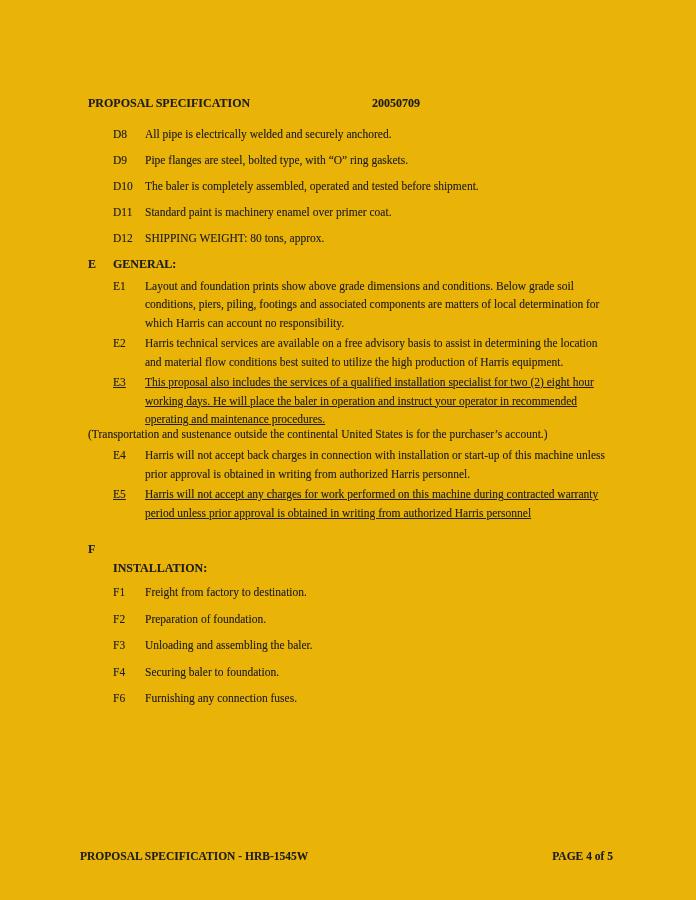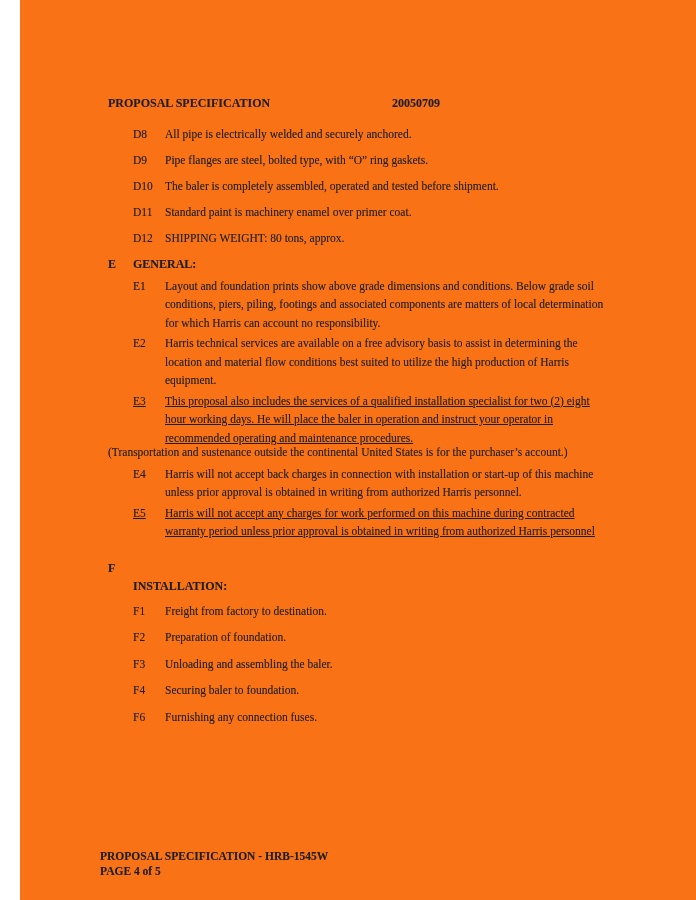--- a/index.html
+++ b/index.html
@@ -6,23 +6,22 @@
   html, body { background: #ffffff; }
   body {
     width: 696px; height: 900px;
     font-family: "Liberation Serif", serif;
     color: #1e1e1e;
     position: relative;
     overflow: hidden;
   }
   .page {
     position: absolute; inset: 0;
-    background: #f97316;
+    background: #eab308;
     text-shadow: 0 0 0.6px rgba(30,30,30,0.35);
-    margin-left: 20px;
   }
   .content {
     position: absolute;
     left: 88px; right: 84px; top: 96px;
     font-size: 11.5px; line-height: 18.5px;
   }
   .doc-header {
     display: flex;
     font-weight: bold; font-size: 12px; line-height: 15px;
     margin-bottom: 14px;
@@ -49,21 +48,20 @@
   }
   .f-section { margin-top: 18px; }
   .f-section .section-head { margin-bottom: 6px; }
   .f-section .item { margin-bottom: 8px; }
   .doc-footer {
     position: absolute;
     left: 80px; right: 83px; top: 849px;
     display: flex; justify-content: space-between;
     font-weight: bold; font-size: 11.5px; line-height: 15px;
     text-shadow: 0 0 0.6px rgba(30,30,30,0.35);
-    flex-direction: column;
   }
 </style>
 </head>
 <body>
 
 <div class="page">
   <div class="content">
 
     <div class="doc-header">
       <span class="title">PROPOSAL SPECIFICATION</span>

